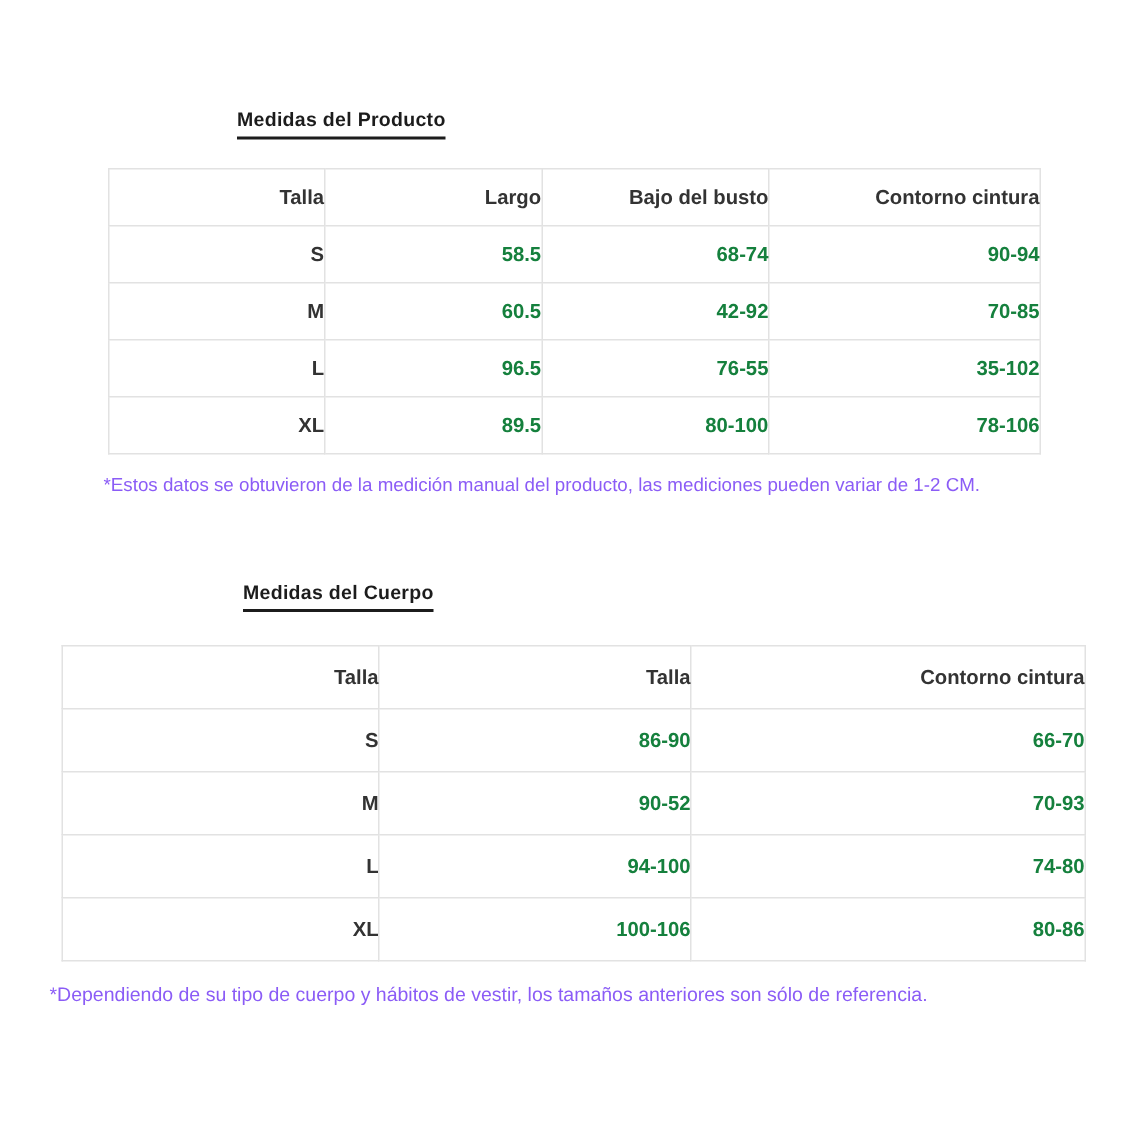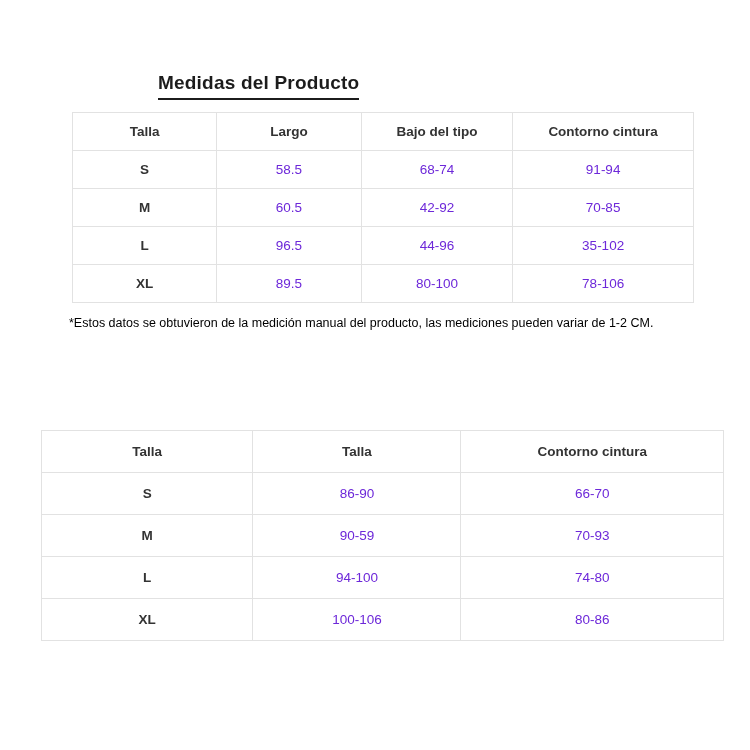--- a/index.html
+++ b/index.html
@@ -12,71 +12,71 @@
     font-family: "Liberation Sans", "DejaVu Sans", sans-serif;
   }
   .page {
     position: absolute;
     inset: 0;
     background: #ffffff;
   }
   .section-title {
     position: absolute;
     display: inline-block;
-    font-size: 19px;
+    font-size: 13px;
     font-weight: bold;
     color: #1c1c1c;
     letter-spacing: 0.2px;
     padding-bottom: 4px;
     border-bottom: 2px solid #1c1c1c;
     white-space: nowrap;
   }
   .title-product { left: 158px; top: 72px; }
   .title-body   { left: 162px; top: 387px; }
 
   table.measure-table {
     position: absolute;
     border-collapse: collapse;
     table-layout: fixed;
     background: #ffffff;
   }
   table.measure-table th,
   table.measure-table td {
     border: 1px solid #e2e2e2;
-    text-align: center;
+    text-align: right;
     vertical-align: middle;
     font-size: 13.5px;
     white-space: nowrap;
   }
   table.measure-table th {
     font-weight: bold;
     color: #333333;
   }
   td.size-cell {
     font-weight: bold;
     color: #333333;
   }
   td.value-cell {
-    font-weight: normal;
-    color: #6d28d9;
+    font-weight: bold;
+    color: #15803d;
   }
   .product-table {
     left: 72px; top: 112px;
     width: 622px;
   }
   .product-table th, .product-table td { height: 38px; }
   .body-table {
     left: 41px; top: 430px;
     width: 683px;
   }
   .body-table th, .body-table td { height: 42px; }
 
   .footnote {
     position: absolute;
-    color: #000000;
+    color: #8b5cf6;
     white-space: nowrap;
   }
   .footnote-product { left: 69px; top: 316px; font-size: 12.5px; }
   .footnote-body    { left: 33px; top: 655px; font-size: 13px; }
 </style>
 </head>
 <body>
 
 <main class="page">
 
@@ -86,54 +86,55 @@
     <colgroup>
       <col style="width:23.2%">
         <col style="width:23.3%">
         <col style="width:24.4%">
         <col style="width:29.1%">
     </colgroup>
     <thead>
       <tr>
         <th>Talla</th>
         <th>Largo</th>
-        <th>Bajo del tipo</th>
+        <th>Bajo del busto</th>
         <th>Contorno cintura</th>
       </tr>
     </thead>
     <tbody>
       <tr>
         <td class="size-cell">S</td>
         <td class="value-cell">58.5</td>
         <td class="value-cell">68-74</td>
-        <td class="value-cell">91-94</td>
+        <td class="value-cell">90-94</td>
       </tr>
       <tr>
         <td class="size-cell">M</td>
         <td class="value-cell">60.5</td>
         <td class="value-cell">42-92</td>
         <td class="value-cell">70-85</td>
       </tr>
       <tr>
         <td class="size-cell">L</td>
         <td class="value-cell">96.5</td>
-        <td class="value-cell">44-96</td>
+        <td class="value-cell">76-55</td>
         <td class="value-cell">35-102</td>
       </tr>
       <tr>
         <td class="size-cell">XL</td>
         <td class="value-cell">89.5</td>
         <td class="value-cell">80-100</td>
         <td class="value-cell">78-106</td>
       </tr>
     </tbody>
   </table>
 
   <p class="footnote footnote-product">*Estos datos se obtuvieron de la medición manual del producto, las mediciones pueden variar de 1-2 CM.</p>
 
+  <h2 class="section-title title-body">Medidas del Cuerpo</h2>
 
   <table class="measure-table body-table">
     <colgroup>
       <col style="width:31%">
         <col style="width:30.5%">
         <col style="width:38.5%">
     </colgroup>
     <thead>
       <tr>
         <th>Talla</th>
@@ -142,30 +143,31 @@
       </tr>
     </thead>
     <tbody>
       <tr>
         <td class="size-cell">S</td>
         <td class="value-cell">86-90</td>
         <td class="value-cell">66-70</td>
       </tr>
       <tr>
         <td class="size-cell">M</td>
-        <td class="value-cell">90-59</td>
+        <td class="value-cell">90-52</td>
         <td class="value-cell">70-93</td>
       </tr>
       <tr>
         <td class="size-cell">L</td>
         <td class="value-cell">94-100</td>
         <td class="value-cell">74-80</td>
       </tr>
       <tr>
         <td class="size-cell">XL</td>
         <td class="value-cell">100-106</td>
         <td class="value-cell">80-86</td>
       </tr>
     </tbody>
   </table>
 
+  <p class="footnote footnote-body">*Dependiendo de su tipo de cuerpo y hábitos de vestir, los tamaños anteriores son sólo de referencia.</p>
 
 </main>
 
 </body></html>

